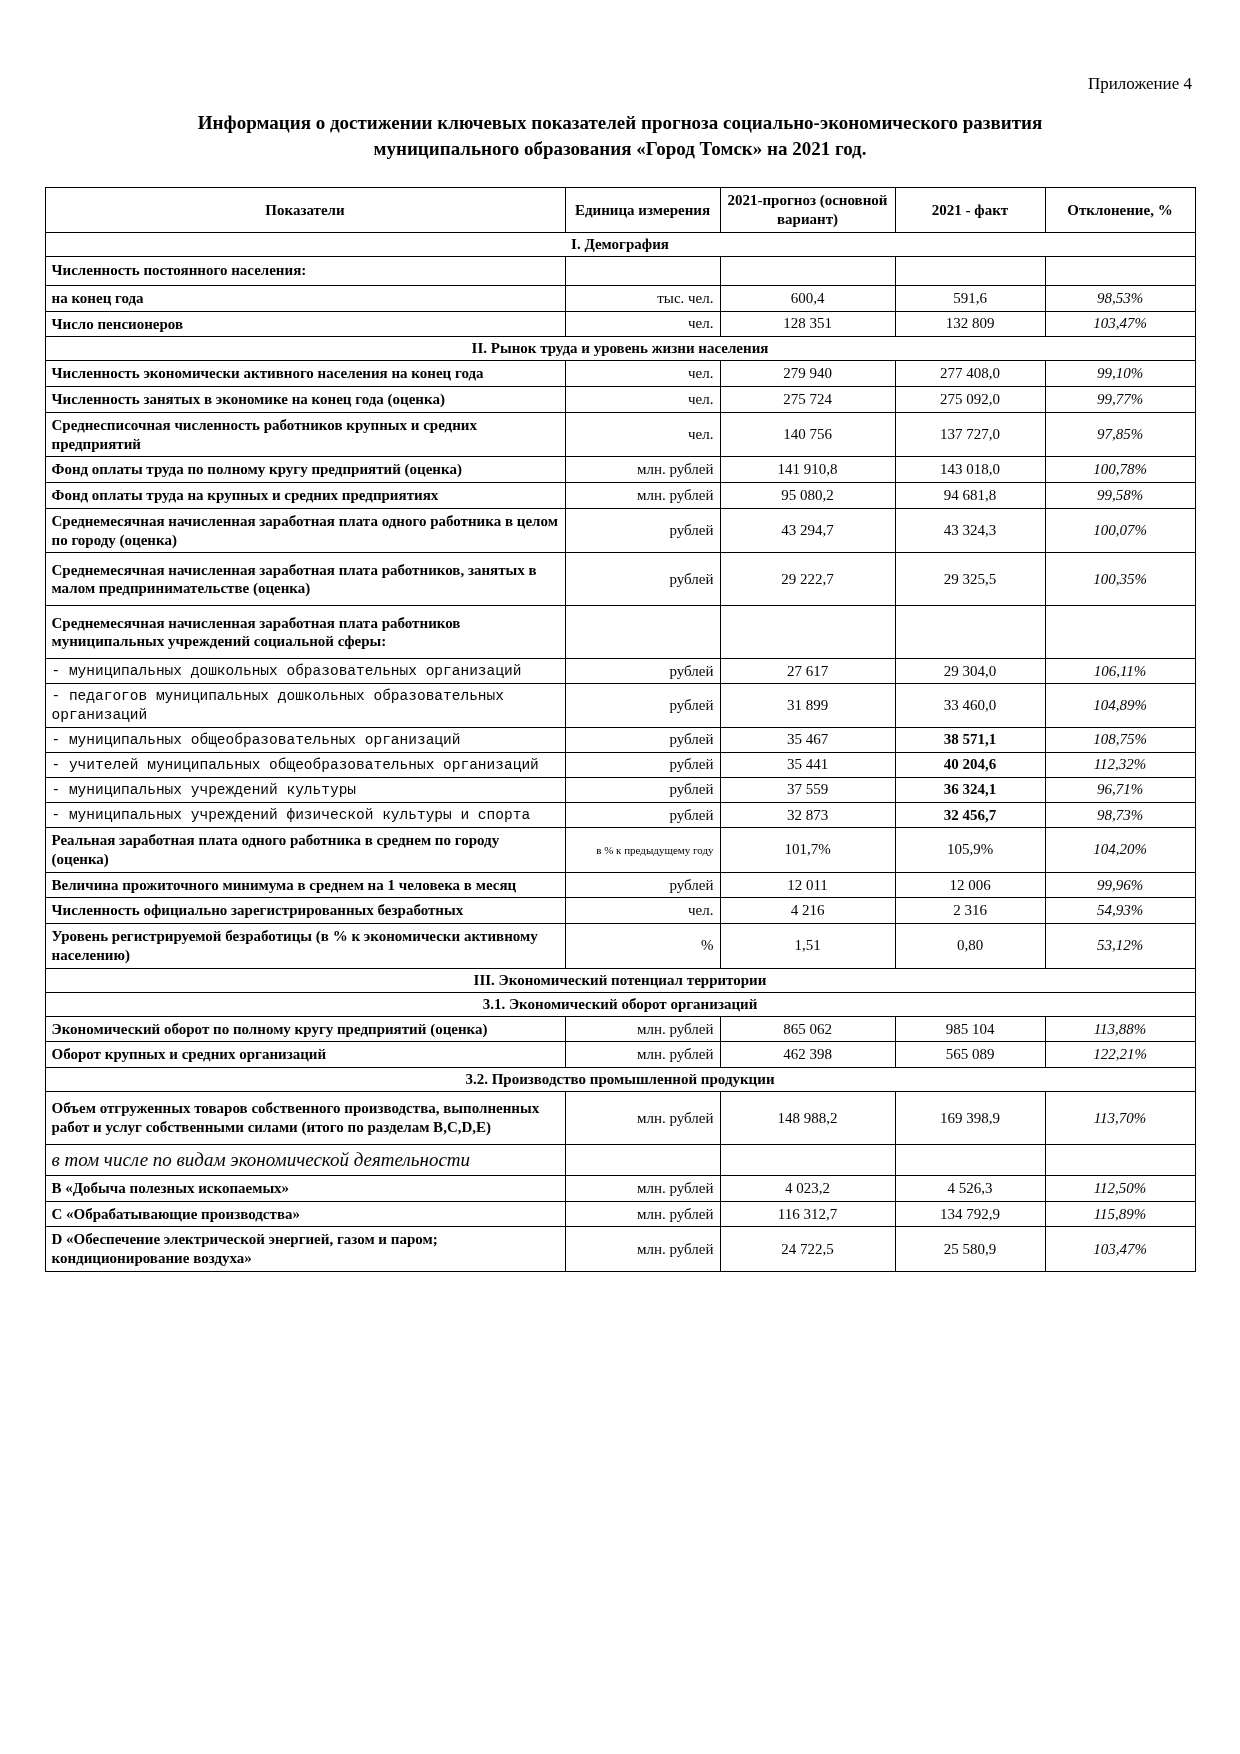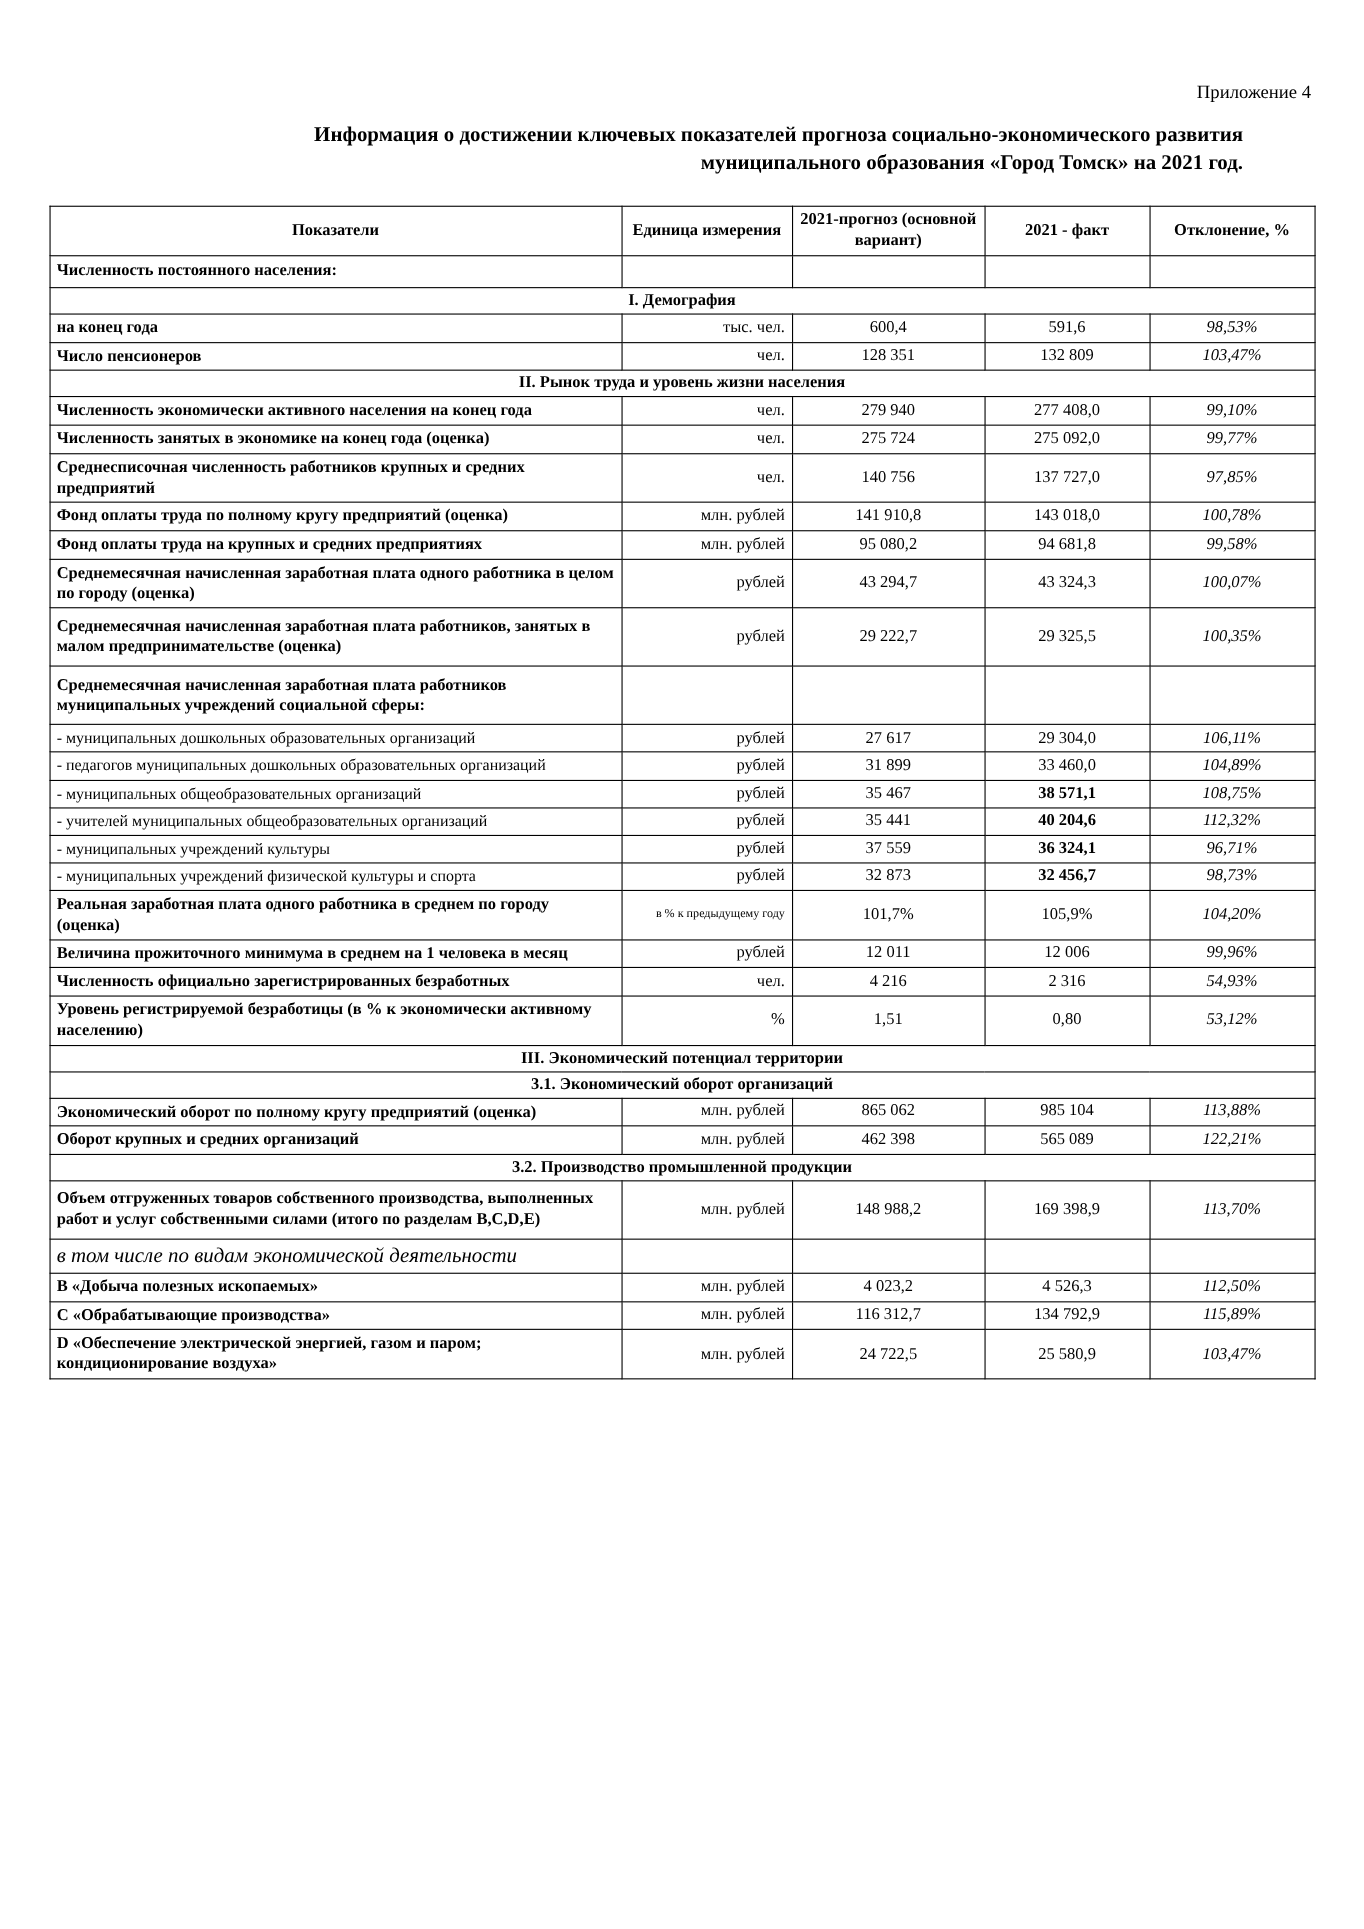--- a/index.html
+++ b/index.html
@@ -21,21 +21,21 @@
     position: relative;
     margin-top: 36px;
   }
   .appendix {
     text-align: right;
     font-size: 17px;
     padding-right: 4px;
     margin-bottom: 16px;
   }
   .doc-title {
-    text-align: right;
+    text-align: center;
     font-weight: bold;
     font-size: 19px;
     line-height: 1.35;
     margin: 0 auto 26px auto;
     width: 1020px;
   }
   table.main {
     border-collapse: collapse;
     width: 1150px;
     margin: 0 auto;
@@ -68,20 +68,21 @@
   }
   td.ind {
     text-align: left;
     font-weight: bold;
     font-size: 16px;
     line-height: 1.25;
   }
   td.ind.small {
     font-weight: normal;
     font-size: 14.5px;
+    font-family: Liberation Mono, monospace;
   }
   td.ind.italic {
     font-weight: normal;
     font-style: italic;
     font-size: 19px;
   }
   td.unit {
     text-align: right;
     font-size: 13px;
   }
@@ -128,28 +129,28 @@
       <tr>
         <th class="hdr">Показатели</th>
         <th class="hdr">Единица измерения</th>
         <th class="hdr">2021-прогноз (основной вариант)</th>
         <th class="hdr">2021 - факт</th>
         <th class="hdr">Отклонение, %</th>
       </tr>
     </thead>
     <tbody id="table-body">
         <tr>
+          <td class="section" colspan="5">I. Демография</td>
+        </tr>
+        <tr>
           <td class="ind">Численность постоянного населения:</td>
           <td class="unit blank"></td>
           <td class="num"></td>
           <td class="num"></td>
           <td class="dev"></td>
-        </tr>
-        <tr>
-          <td class="section" colspan="5">I. Демография</td>
         </tr>
         <tr>
           <td class="ind">на конец года</td>
           <td class="unit">тыс. чел.</td>
           <td class="num">600,4</td>
           <td class="num">591,6</td>
           <td class="dev">98,53%</td>
         </tr>
         <tr>
           <td class="ind">Число пенсионеров</td>

